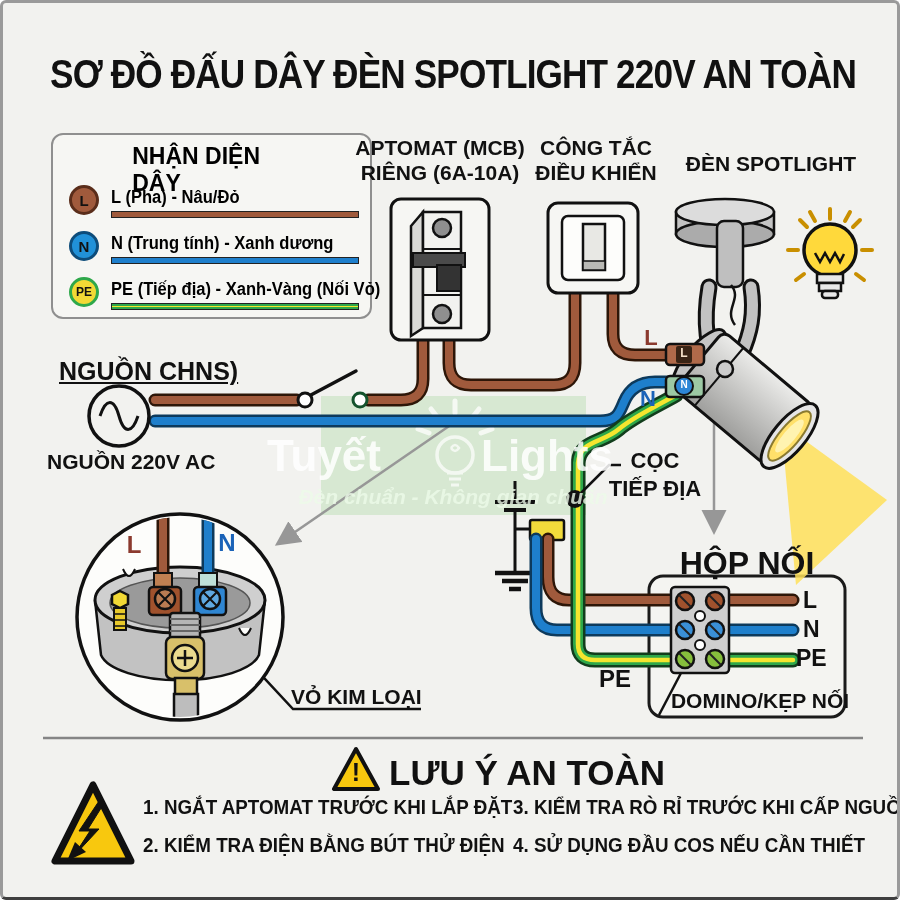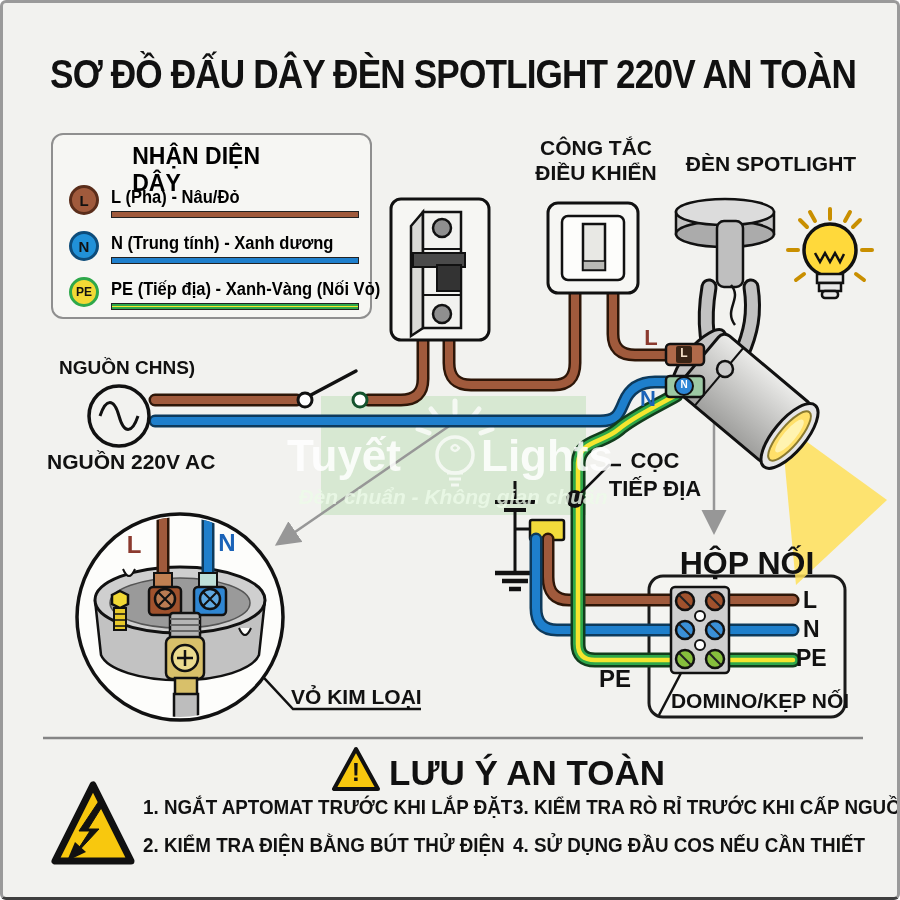--- a/index.html
+++ b/index.html
@@ -254,26 +254,30 @@
   <span class="lg-text" style="top:52px;">L (Pha) - Nâu/Đỏ</span>
   <div class="lg-bar" style="top:76px;background:#A05A3C;"></div>
   <span class="badge" style="left:16px;top:96px;background:#2191D8;border:3px solid #0d4c7a;">N</span>
   <span class="lg-text" style="top:98px;">N (Trung tính) - Xanh dương</span>
   <div class="lg-bar" style="top:122px;background:#1E7FCC;"></div>
   <span class="badge" style="left:16px;top:142px;background:#F2D935;border:3px solid #2EA84A;font-size:12px;">PE</span>
   <span class="lg-text" style="top:144px;">PE (Tiếp địa) - Xanh-Vàng (Nối Vỏ)</span>
   <div class="lg-bar" style="top:168px;background:linear-gradient(#2EA84A 0 34%,#F5E52E 34% 66%,#2EA84A 66% 100%);"></div>
 </div>
 
+<div class="lbl comp ctr" style="left:437px;top:132px;">
+  <div>APTOMAT (MCB)</div>
+  <div>RIÊNG (6A-10A)</div>
+</div>
 <div class="lbl comp ctr" style="left:593px;top:132px;">
   <div>CÔNG TẮC</div>
   <div>ĐIỀU KHIỂN</div>
 </div>
 <span class="lbl comp ctr" style="left:768px;top:148px;">ĐÈN SPOTLIGHT</span>
-<span class="lbl" style="left:56px;top:354px;font-size:19px;">NGUỒN CHNS)</span>
+<span class="lbl" style="left:56px;top:354px;font-size:25px;text-decoration:underline;">NGUỒN CHNS)</span>
 <span class="lbl" style="left:44px;top:447px;font-size:21px;">NGUỒN 220V AC</span>
 
 <span class="lbl ctr" style="left:648px;top:322px;font-size:22px;color:#8B3A2E;">L</span>
 <span class="lbl ctr" style="left:645px;top:383px;font-size:22px;color:#1b63b8;">N</span>
 <span class="lbl ctr" style="left:681px;top:344px;font-size:12px;color:#F5E0C8;">L</span>
 <span class="lbl ctr" style="left:681px;top:376px;font-size:10px;color:#fff;">N</span>
 
 <span class="lbl ctr" style="left:652px;top:445px;font-size:22px;">CỌC</span>
 <span class="lbl ctr" style="left:652px;top:473px;font-size:22px;text-align:center;">TIẾP ĐỊA</span>
 
@@ -281,21 +285,21 @@
 <span class="lbl" style="left:800px;top:584px;font-size:23px;">L</span>
 <span class="lbl" style="left:800px;top:613px;font-size:23px;">N</span>
 <span class="lbl" style="left:793px;top:642px;font-size:23px;">PE</span>
 <span class="lbl" style="left:596px;top:662px;font-size:24px;">PE</span>
 <span class="lbl ctr" style="left:757px;top:686px;font-size:21px;">DOMINO/KẸP NỐI</span>
 
 <span class="lbl ctr" style="left:131px;top:528px;font-size:24px;color:#8B3A2E;">L</span>
 <span class="lbl ctr" style="left:224px;top:526px;font-size:24px;color:#1b63b8;">N</span>
 <span class="lbl" style="left:288px;top:682px;font-size:21px;">VỎ KIM LOẠI</span>
 
-<span class="wm" style="right:496px;top:428px;font-size:44px;">Tuyết</span>
+<span class="wm" style="right:516px;top:428px;font-size:44px;">Tuyết</span>
 <span class="wm ctr" style="left:450px;top:482px;position:absolute;font-size:21px;font-style:italic;font-weight:600;color:rgba(236,250,233,.8);white-space:nowrap;">Đèn chuẩn - Không gian chuẩn</span>
 <span class="wm" style="left:478px;top:428px;font-size:44px;">Lights</span>
 
 <span class="lbl ctr" style="left:353px;top:755px;font-size:25px;">!</span>
 <span class="lbl" style="left:386px;top:750px;font-size:35px;">LƯU Ý AN TOÀN</span>
 <span class="lbl safety-item" style="left:140px;top:793px;">1. NGẮT APTOMAT TRƯỚC KHI LẮP ĐẶT</span>
 <span class="lbl safety-item" style="left:140px;top:831px;">2. KIỂM TRA ĐIỆN BẰNG BÚT THỬ ĐIỆN</span>
 <span class="lbl safety-item" style="left:510px;top:793px;">3. KIỂM TRA RÒ RỈ TRƯỚC KHI CẤP NGUỒN</span>
 <span class="lbl safety-item" style="left:510px;top:831px;">4. SỬ DỤNG ĐẦU COS NẾU CẦN THIẾT</span>
 

